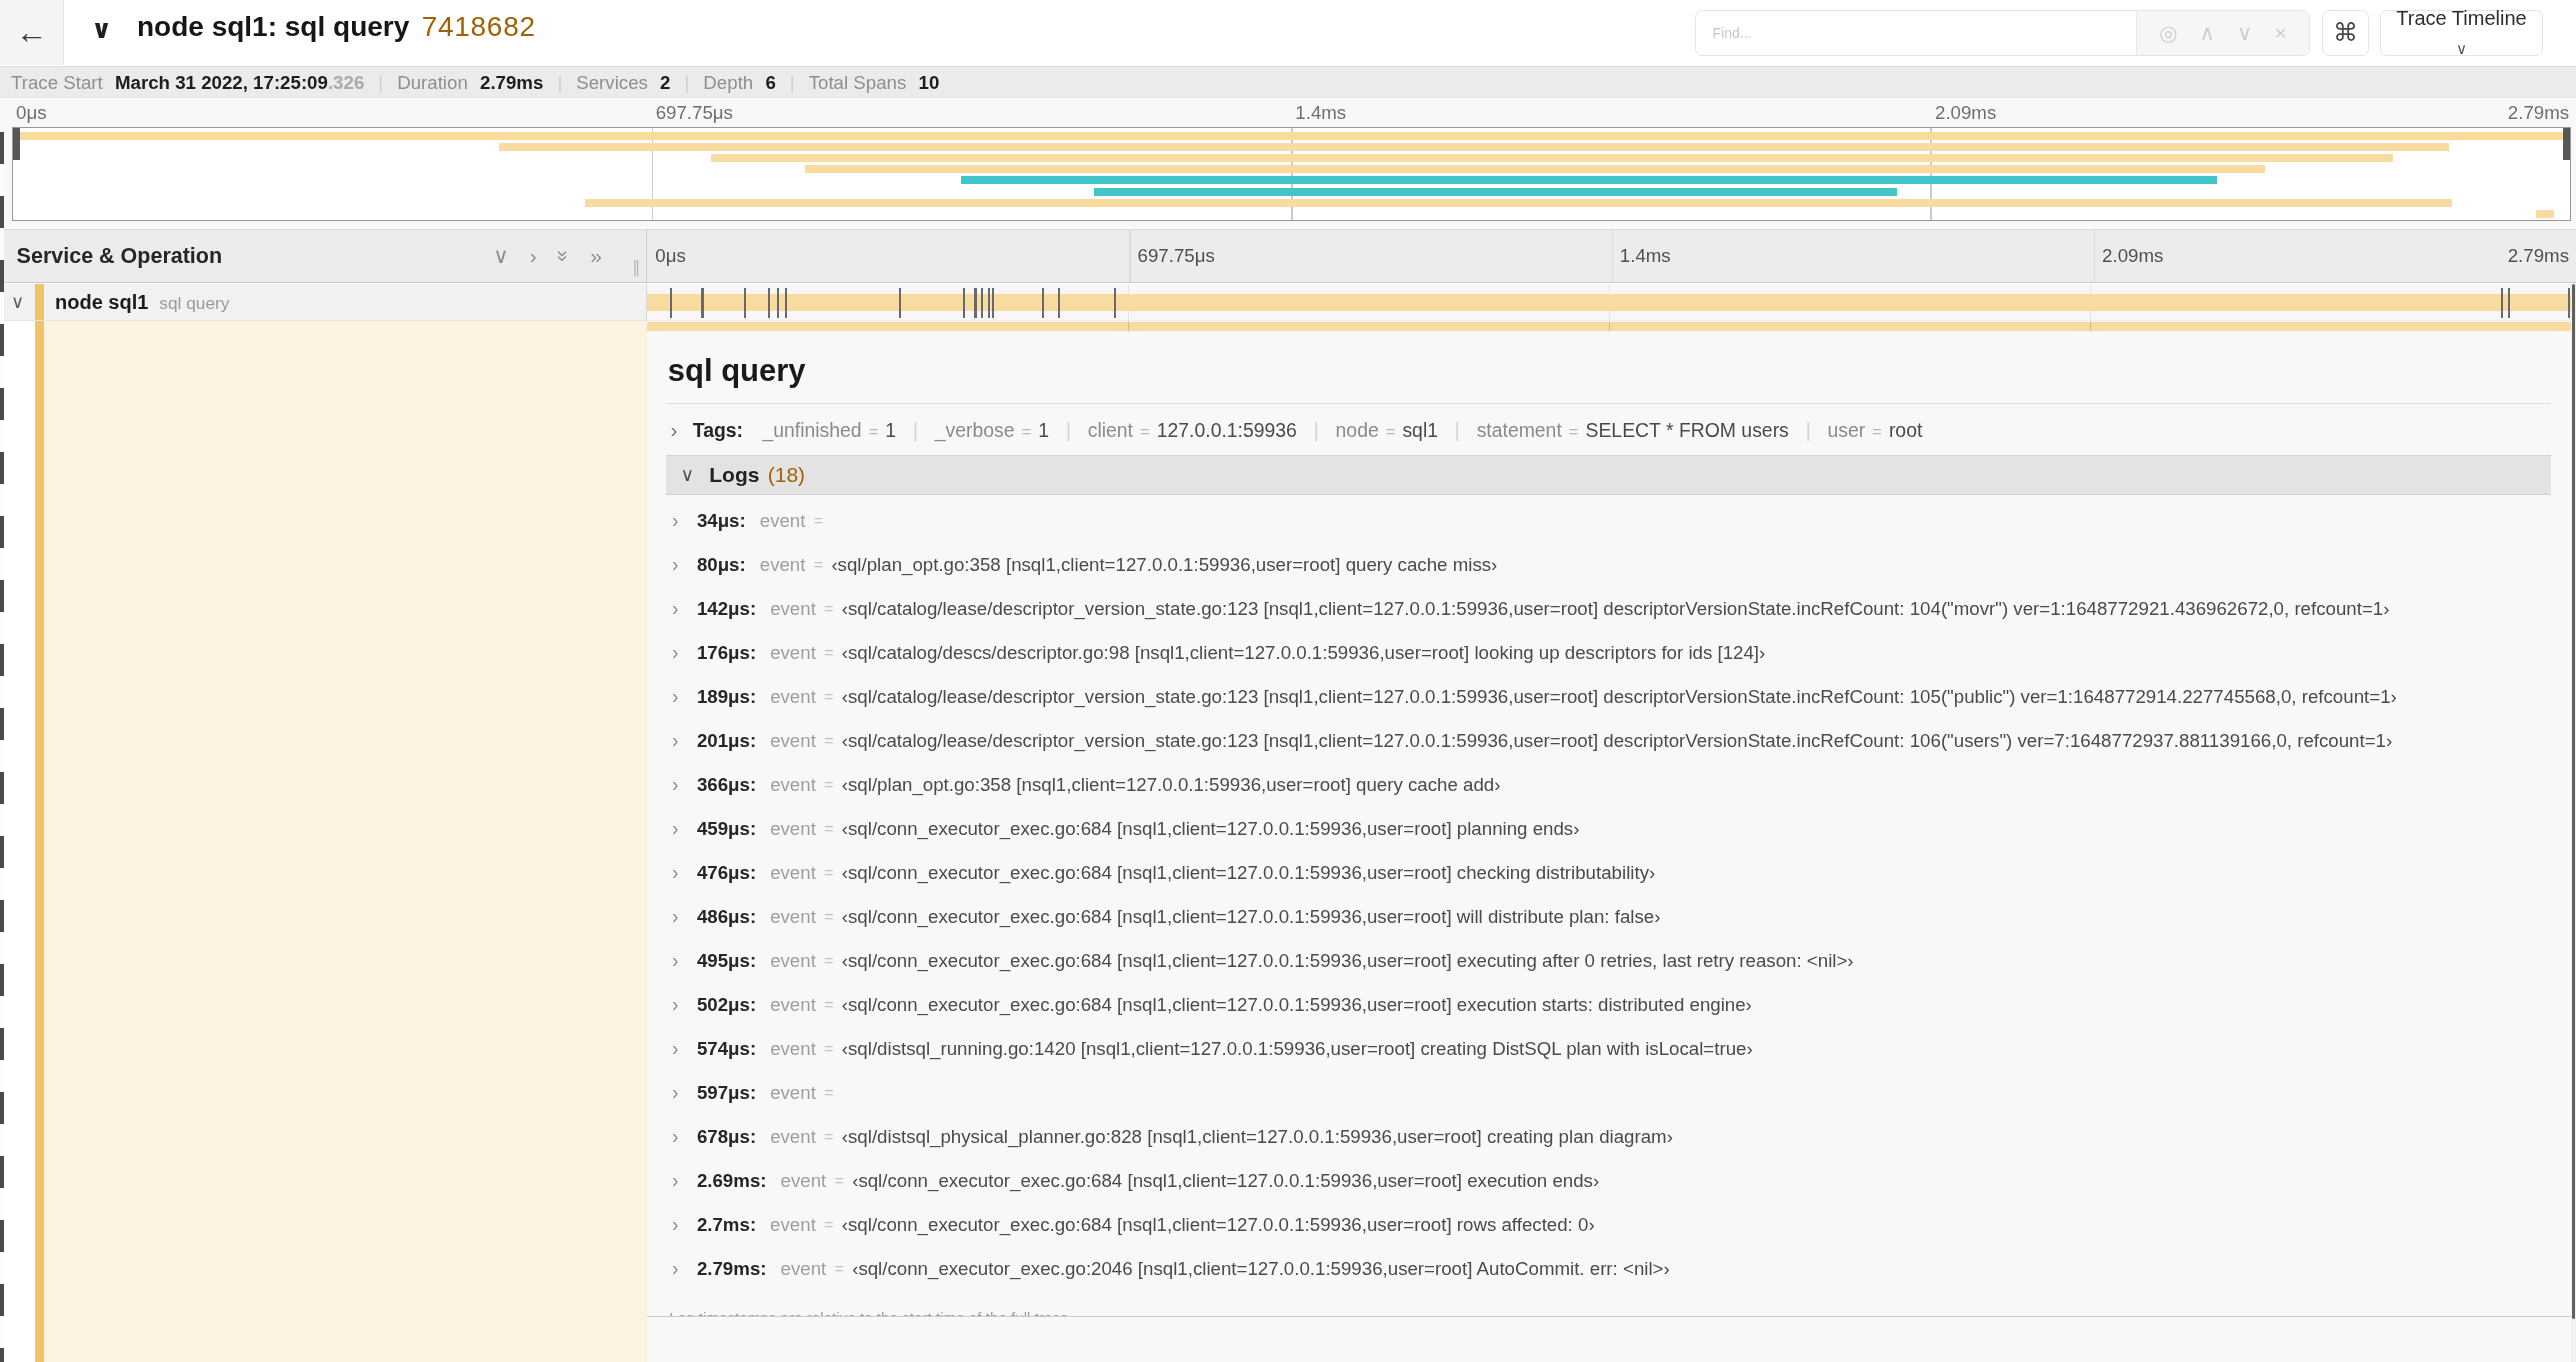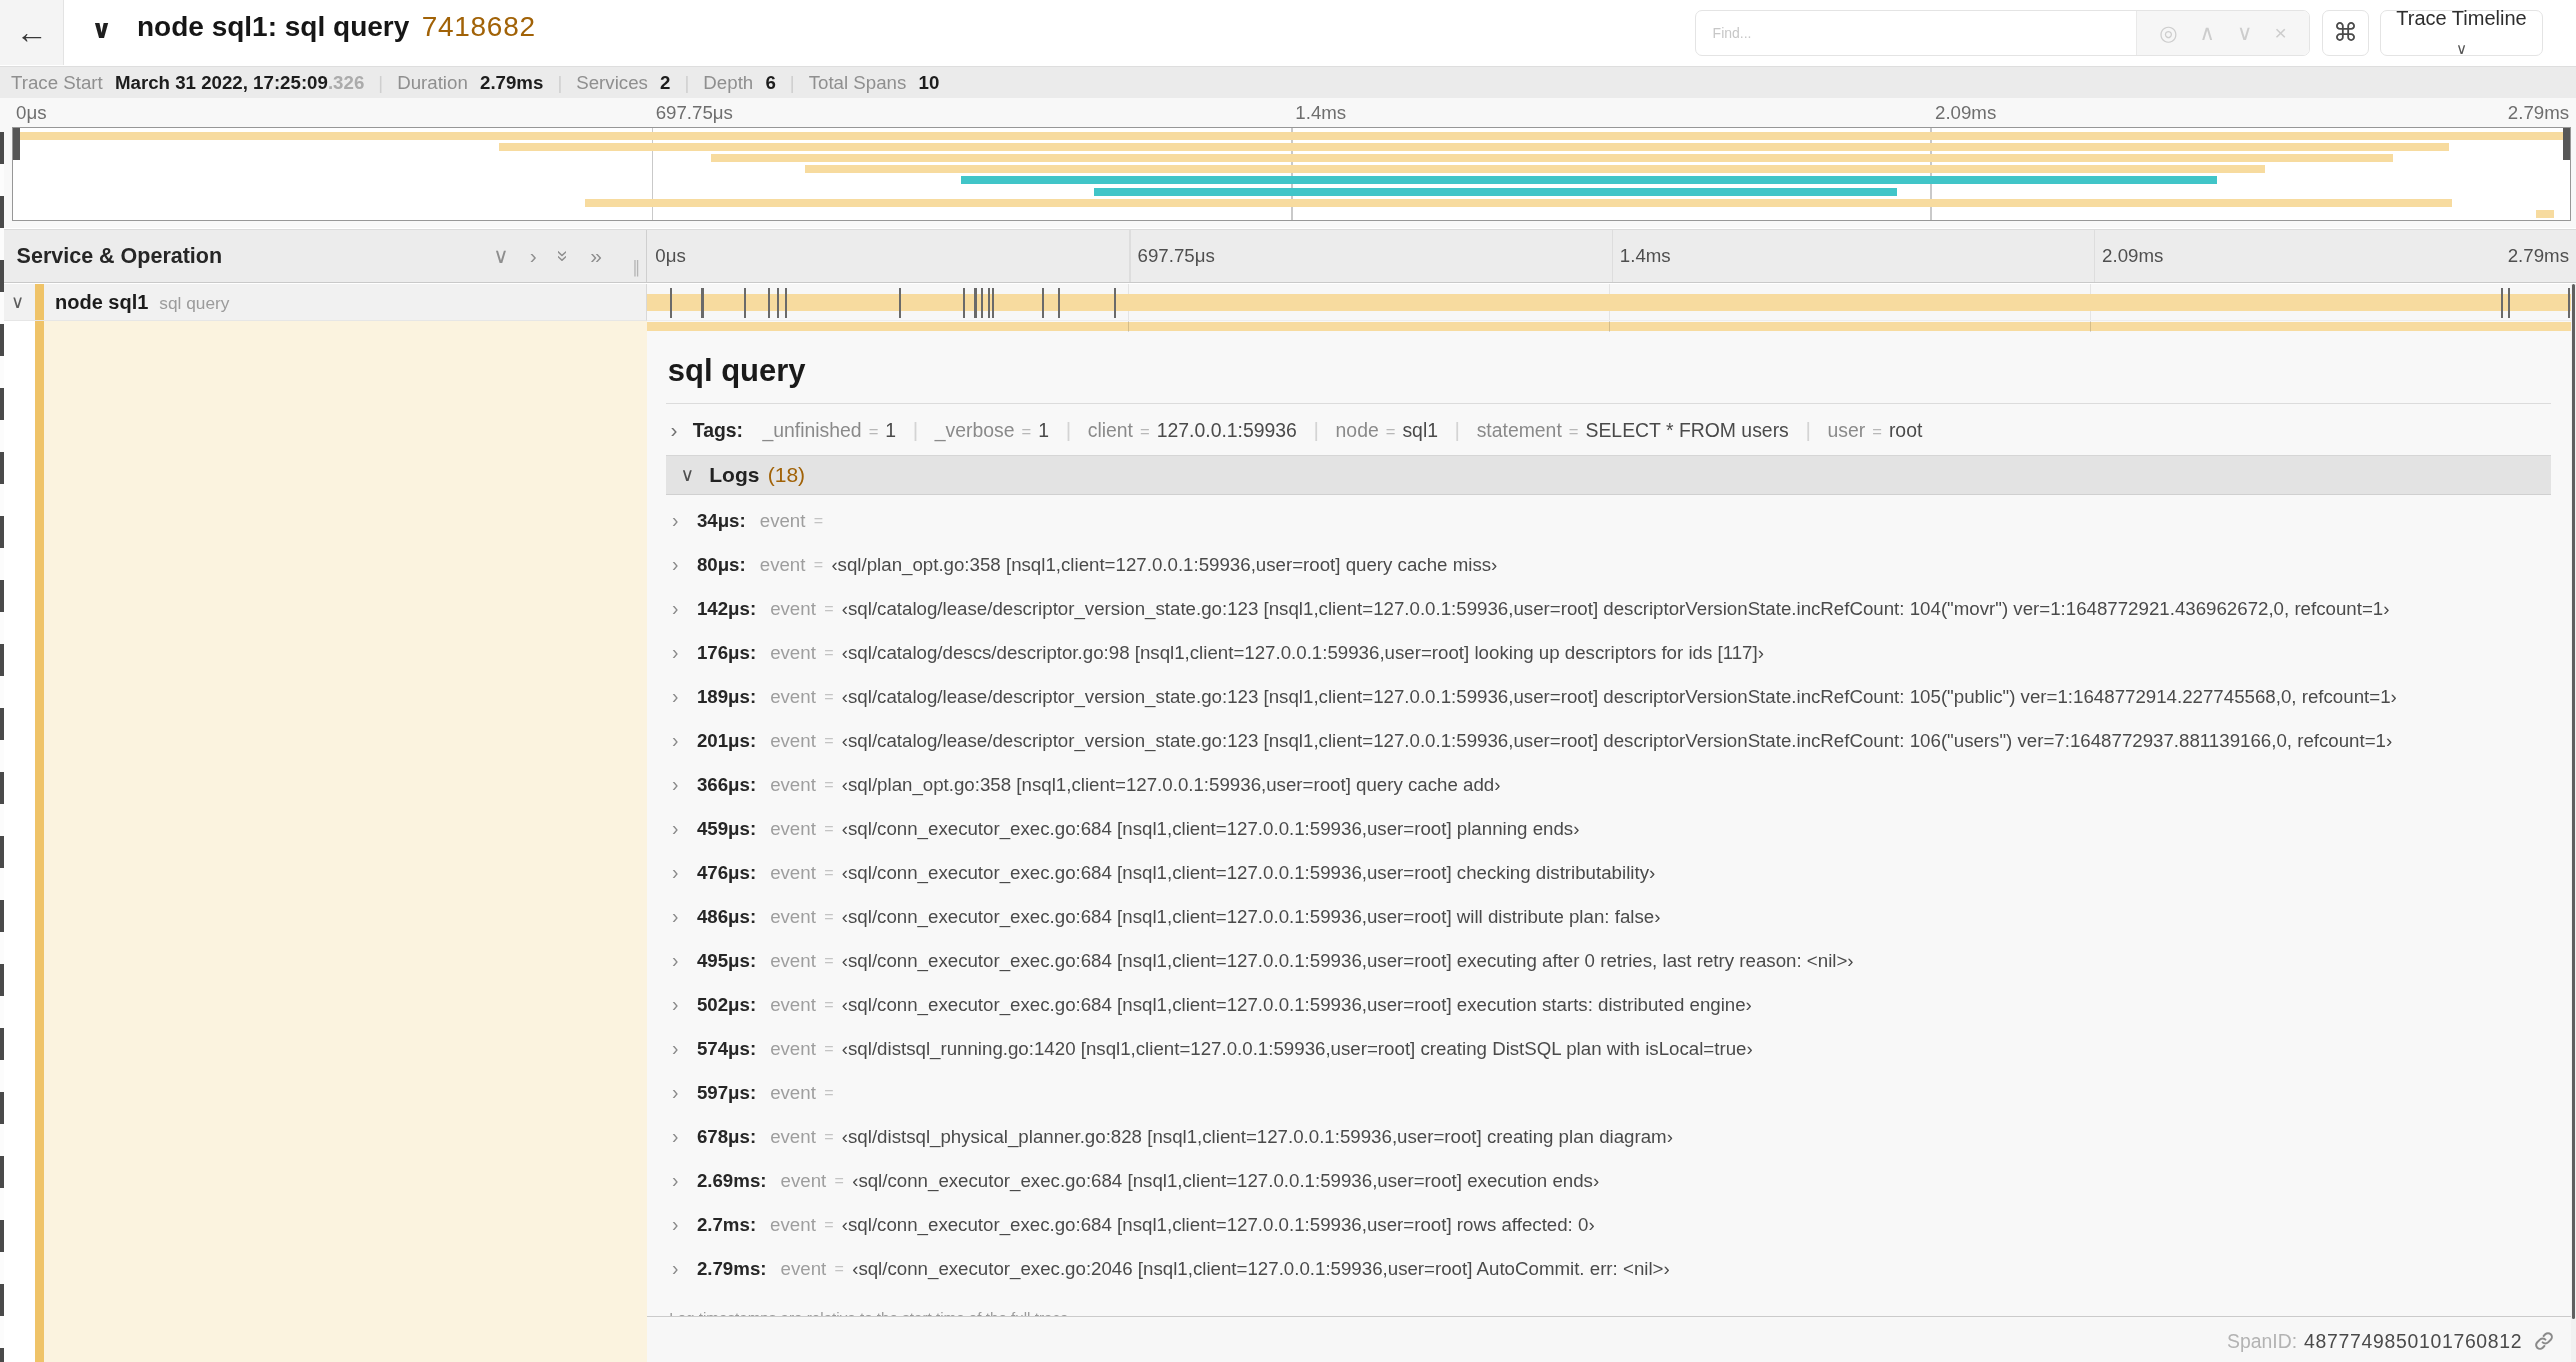--- a/index.html
+++ b/index.html
@@ -293,21 +293,21 @@
               <span class="log-time">142μs:</span>
               <span class="log-field">event</span>
               <span class="log-eq">=</span>
               <span class="log-val">‹sql/catalog/lease/descriptor_version_state.go:123 [nsql1,client=127.0.0.1:59936,user=root] descriptorVersionState.incRefCount: 104("movr") ver=1:1648772921.436962672,0, refcount=1›</span>
             </div>
             <div class="log-row">
               <span class="log-caret">›</span>
               <span class="log-time">176μs:</span>
               <span class="log-field">event</span>
               <span class="log-eq">=</span>
-              <span class="log-val">‹sql/catalog/descs/descriptor.go:98 [nsql1,client=127.0.0.1:59936,user=root] looking up descriptors for ids [117]›</span>
+              <span class="log-val">‹sql/catalog/descs/descriptor.go:98 [nsql1,client=127.0.0.1:59936,user=root] looking up descriptors for ids [124]›</span>
             </div>
             <div class="log-row">
               <span class="log-caret">›</span>
               <span class="log-time">189μs:</span>
               <span class="log-field">event</span>
               <span class="log-eq">=</span>
               <span class="log-val">‹sql/catalog/lease/descriptor_version_state.go:123 [nsql1,client=127.0.0.1:59936,user=root] descriptorVersionState.incRefCount: 105("public") ver=1:1648772914.227745568,0, refcount=1›</span>
             </div>
             <div class="log-row">
               <span class="log-caret">›</span>
@@ -394,30 +394,20 @@
             </div>
             <div class="log-row">
               <span class="log-caret">›</span>
               <span class="log-time">2.79ms:</span>
               <span class="log-field">event</span>
               <span class="log-eq">=</span>
               <span class="log-val">‹sql/conn_executor_exec.go:2046 [nsql1,client=127.0.0.1:59936,user=root] AutoCommit. err: &lt;nil&gt;›</span>
             </div>
           </div>
         <div class="log-note">Log timestamps are relative to the start time of the full trace.</div>
-      </div>
-      <div class="spanid-row">
-        <span class="spanid-label">SpanID:</span>
-        <span class="spanid-value">4877749850101760812</span>
-        <span class="link-ic">
-          <svg width="22" height="22" viewBox="0 0 24 24" fill="none" stroke="#8A8A8A" stroke-width="2.2" stroke-linecap="round">
-            <path d="M10.5 13.5a4.2 4.2 0 0 0 5.94 0l2.9-2.9a4.2 4.2 0 0 0-5.94-5.94L11.6 6.46"></path>
-            <path d="M13.5 10.5a4.2 4.2 0 0 0-5.94 0l-2.9 2.9a4.2 4.2 0 0 0 5.94 5.94l1.8-1.8"></path>
-          </svg>
-        </span>
       </div>
     <div class="strip-grid" style="left: 25%;"></div>
         <div class="strip-grid" style="left: 50%;"></div>
         <div class="strip-grid" style="left: 75%;"></div>
       </div>
   </div>
 
   <div class="edge-left"></div>
   <div class="scroll-right">
     <div class="scroll-thumb"></div>

